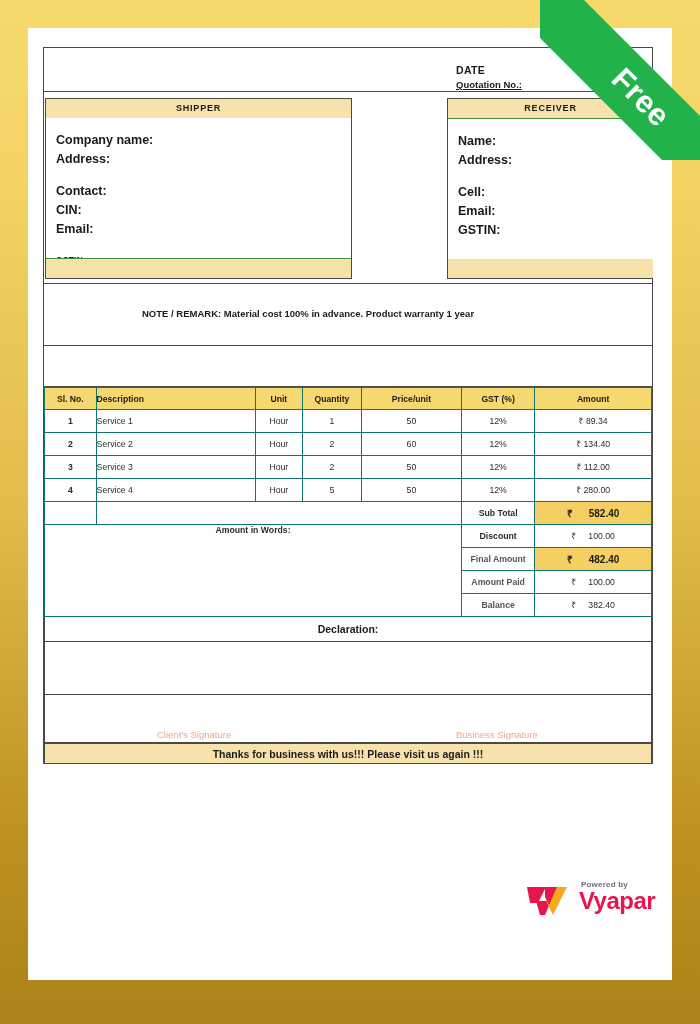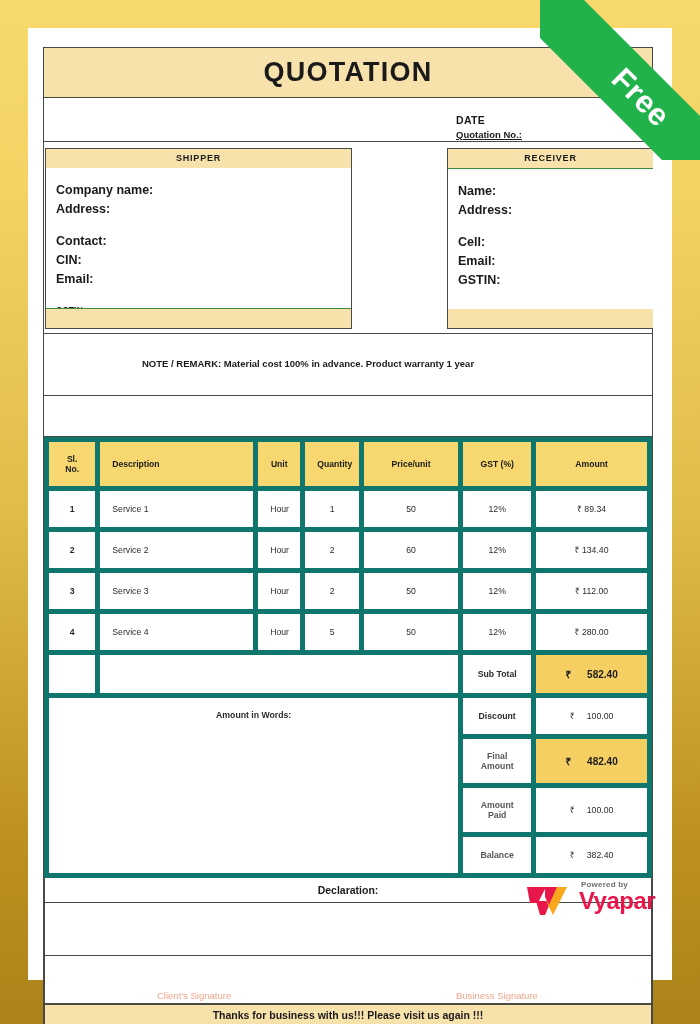--- a/index.html
+++ b/index.html
@@ -192,22 +192,22 @@
   }
 
   
   table.items {
     width: 100%;
     border-collapse: collapse;
     table-layout: fixed;
     font-family: "Liberation Sans", sans-serif;
   }
   table.items th, table.items td {
-    border: 5px solid #0f766e;
-    padding: 12px;
+    border: 1px solid #0f766e;
+    padding: 0;
     height: 23px;
     font-size: 8.7px;
     color: #2b2b2b;
     box-sizing: border-box;
     overflow: hidden;
   }
   table.items th {
     background: #f7d770;
     font-weight: bold;
     font-size: 8.6px;
@@ -342,23 +342,20 @@
     font-family: "Liberation Sans", sans-serif;
   }
 </style>
 </head>
 <body>
 
 <div id="page-sheet"></div>
 
 <div id="invoice">
 
-  <div class="title-bar">
-    <span class="title-text">QUOTATION</span>
-  </div>
 
   <div class="date-zone">
     <div class="date-inner">
       <div class="lbl-date">DATE</div>
       <div class="lbl-qno">Quotation No.:</div>
     </div>
   </div>
 
   <div class="parties">
 

